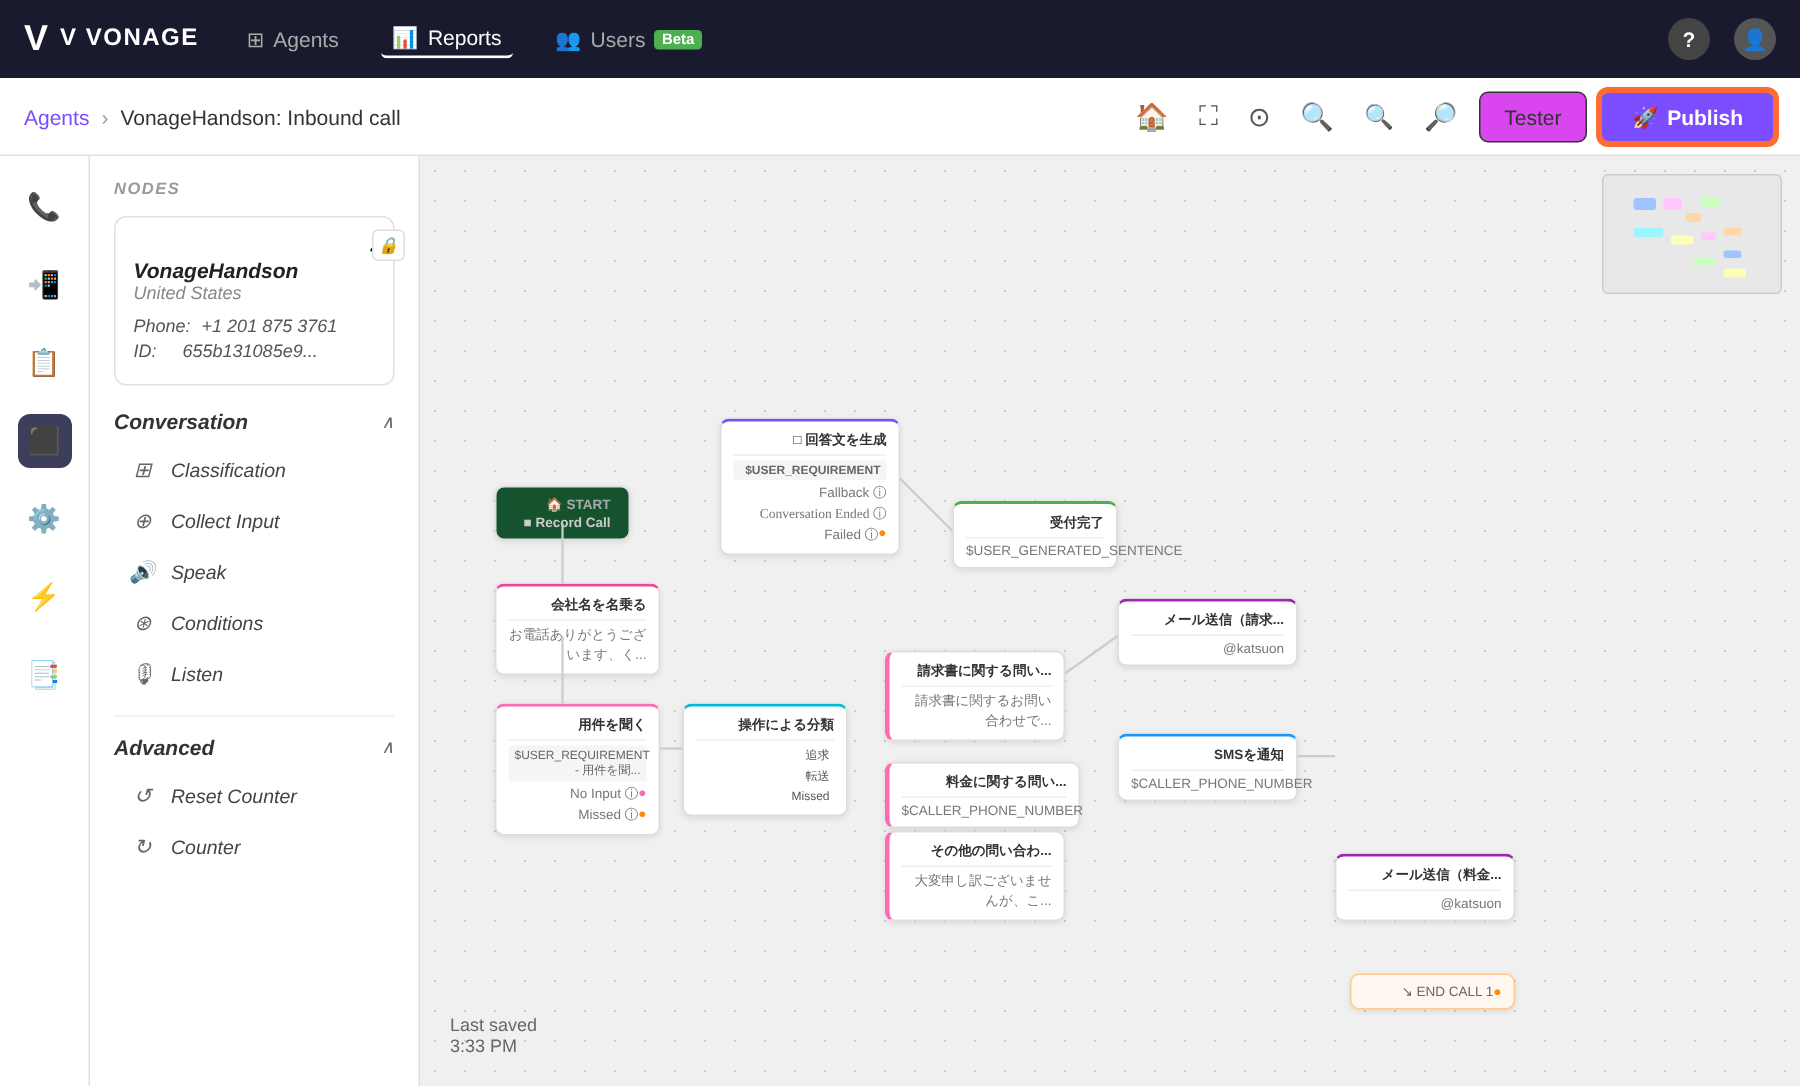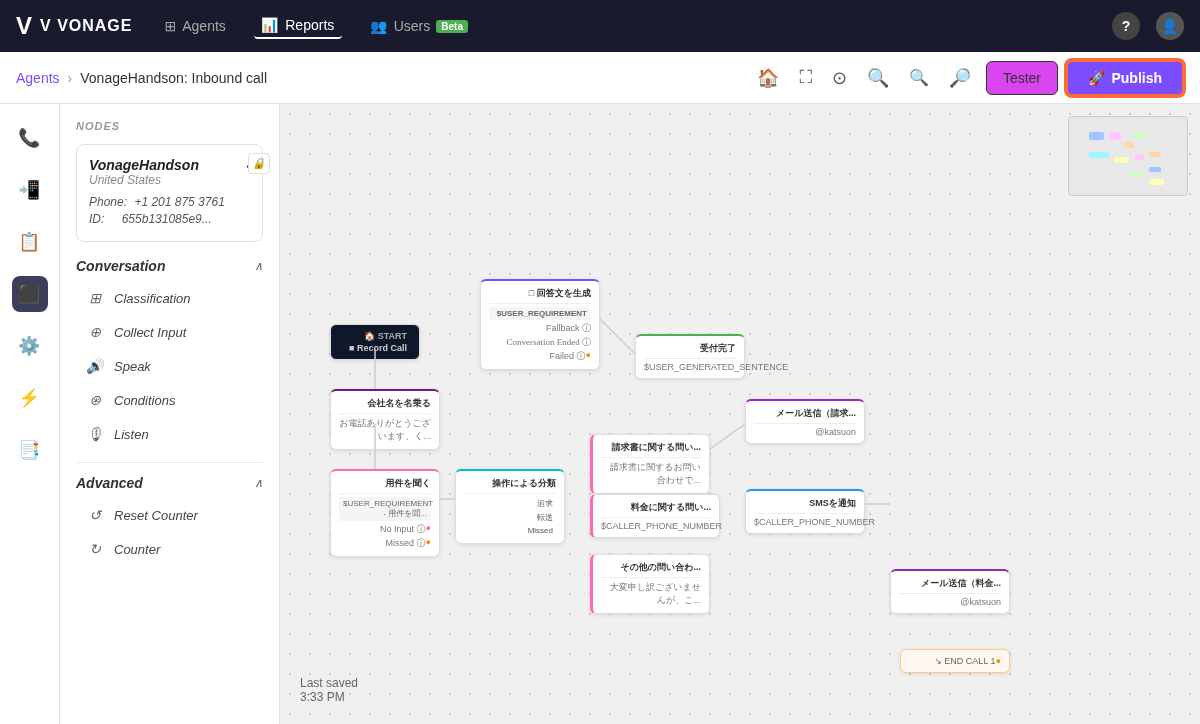--- a/index.html
+++ b/index.html
@@ -228,21 +228,21 @@
   <div class="sidebar-icon">⚡</div>
   <div class="sidebar-icon">📑</div>
 </div>
 
 <div class="nodes-panel">
   <div class="nodes-title">NODES</div>
 
   <div style="position:relative;background:white;border:1px solid #e0e0e0;border-radius:8px;padding:12px;margin-bottom:16px;">
     <div style="position:absolute;right:6px;top:6px;cursor:pointer;">⋮</div>
     <div style="position:absolute;right:-8px;top:8px;background:white;border:1px solid #ddd;border-radius:4px;padding:3px;font-size:11px;">🔒</div>
-    <div style="font-size:14px;font-weight:700;color:#222;">VonageHandson</div>
+    <div style="font-size:14px;font-weight:700;color:#222;margin-top:15px;">VonageHandson</div>
     <div style="font-size:12px;color:#888;margin-bottom:8px;">United States</div>
     <div style="font-size:12px;color:#555;margin:3px 0;">
       <span>Phone:</span>
       <span style="margin-left:4px;">+1 201 875 3761</span>
     </div>
     <div style="font-size:12px;color:#555;margin:3px 0;">
       <span>ID:</span>
       <span style="margin-left:14px;">655b131085e9...</span>
     </div>
   </div>
@@ -286,26 +286,26 @@
   </div>
   <div class="node-item">
     <span class="node-icon">↻</span>
     <span>Counter</span>
   </div>
 </div>
 
 <div class="canvas">
   <div class="canvas-bg"></div>
 
-  <div class="flow-node start-node" style="left:50px;top:220px;background:#0f172a;color:white;width:90px;">
+  <div class="flow-node start-node" style="left:50px;top:220px;background:#14532d;color:white;width:90px;">
     <div style="font-size:9px;color:#aaa;">🏠 START</div>
     <div style="font-size:9px;color:#ccc;margin-top:2px;">■ Record Call</div>
   </div>
 
-  <div class="flow-node" style="left:50px;top:285px;width:110px;border-top:2px solid #701a75;">
+  <div class="flow-node" style="left:50px;top:285px;width:110px;border-top:2px solid #ec4899;">
     <div class="flow-node-title">会社名を名乗る</div>
     <div class="flow-node-body">お電話ありがとうございます、く...</div>
   </div>
 
   <div class="flow-node" style="left:200px;top:175px;width:120px;border-top:2px solid #7c4dff;">
     <div class="flow-node-title">□ 回答文を生成</div>
     <div style="font-size:8px;color:#666;background:#f5f5f5;padding:2px 4px;border-radius:2px;margin:2px 0;font-weight:bold;">$USER_REQUIREMENT</div>
     <div style="font-size:9px;color:#777;margin-top:2px;">Fallback ⓘ</div>
     <div style="font-size:9px;color:#777;margin-top:1px;font-family:Liberation Serif, serif;">Conversation Ended ⓘ</div>
     <div style="font-size:9px;color:#777;margin-top:1px;">Failed ⓘ <span style="float:right;color:#ff8c00;">●</span></div>
@@ -328,21 +328,21 @@
     <div class="flow-node-body">請求書に関するお問い合わせで...</div>
   </div>
 
   <div class="flow-node" style="left:175px;top:365px;width:110px;border-top:2px solid #00bcd4;">
     <div class="flow-node-title">操作による分類</div>
     <div style="font-size:8px;color:#555;padding:1px 3px;margin:1px 0;">追求</div>
     <div style="font-size:8px;color:#555;padding:1px 3px;margin:1px 0;">転送</div>
     <div style="font-size:8px;color:#555;padding:1px 3px;margin:1px 0;">Missed</div>
   </div>
 
-  <div class="flow-node" style="left:310px;top:390px;width:130px;border-left:3px solid #ff69b4;">
+  <div class="flow-node" style="left:310px;top:404px;width:130px;border-left:3px solid #ff69b4;">
     <div class="flow-node-title">料金に関する問い...</div>
     <div class="flow-node-body">$CALLER_PHONE_NUMBER</div>
   </div>
 
   <div class="flow-node" style="left:310px;top:450px;width:120px;border-left:3px solid #ff69b4;">
     <div class="flow-node-title">その他の問い合わ...</div>
     <div class="flow-node-body">大変申し訳ございませんが、こ...</div>
   </div>
 
   <div class="flow-node" style="left:465px;top:295px;width:120px;border-top:2px solid #9c27b0;">

